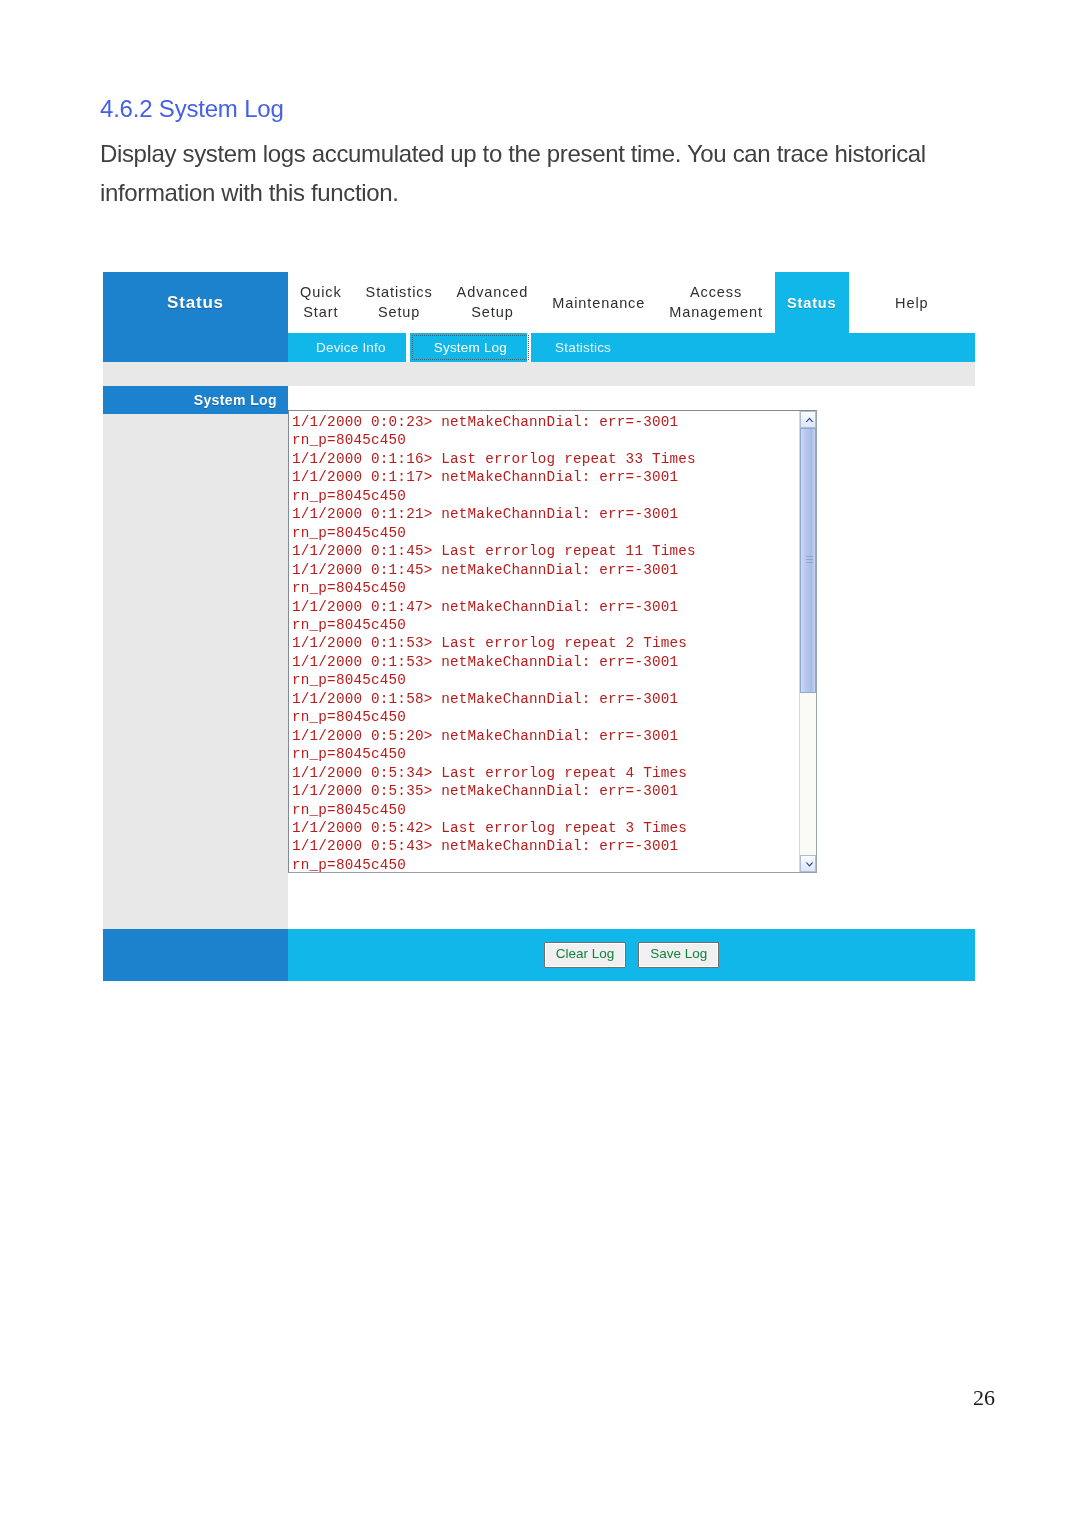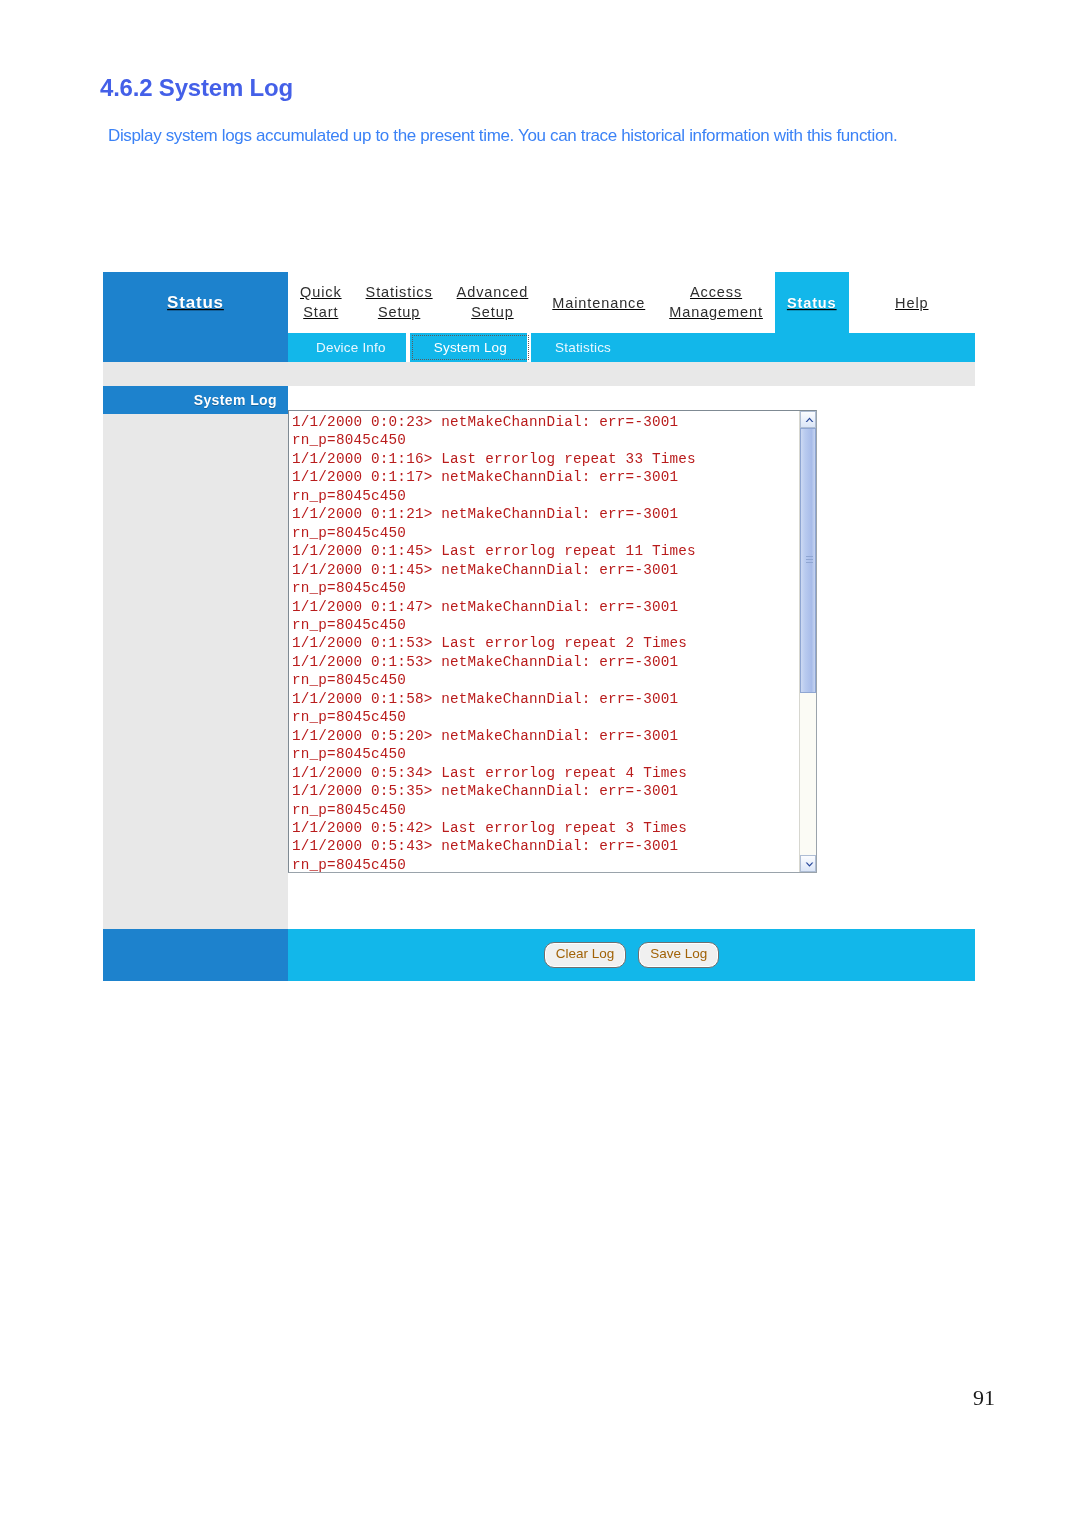--- a/index.html
+++ b/index.html
@@ -18,54 +18,53 @@
 
   
   .doc {
     position: absolute;
     left: 100px;
     top: 0;
     width: 890px;
   }
   .section-heading {
     margin: 0;
-    padding-top: 75px;
+    padding-top: 96px;
     font-size: 24px;
-    font-weight: bold;
+    font-weight: normal;
     color: #4460e8;
     letter-spacing: -0.2px;
     line-height: 1.05;
   }
   .body-para {
-    margin: 8px;
+    margin: 0;
     padding-top: 14px;
-    font-size: 17px;
+    font-size: 24px;
     line-height: 1.62;
-    color: #3b82f6;
+    color: #404040;
     letter-spacing: -0.35px;
     width: 895px;
   }
 
   
   .ui-panel {
     position: absolute;
     left: 103px;
     top: 272px;
     width: 872px;
     background: #ffffff;
     font-size: 0;
   }
 
   
   .nav-row {
     display: flex;
     width: 100%;
     height: 61px;
     background: #fca5a5;
-    text-decoration: underline;
   }
   .brand-cell {
     width: 185px;
     flex: 0 0 185px;
     background: #1d82cd;
     color: #ffffff;
     font-size: 17px;
     font-weight: bold;
     letter-spacing: 0.8px;
     display: flex;
@@ -263,24 +262,24 @@
     flex: 1 1 auto;
     background: #12b7ea;
     display: flex;
     align-items: center;
     justify-content: center;
     gap: 12px;
   }
   .btn {
     font-family: "Liberation Sans", sans-serif;
     font-size: 13.5px;
-    color: #a16207;
+    color: #15803d;
     background: #f0f0f0;
     border: 1px solid #6f6f6f;
-    border-radius: 10px;
+    border-radius: 1px;
     padding: 3px 11px 4px 11px;
     box-shadow: inset 0 0 0 1px #ffffff;
     line-height: 1.25;
     cursor: pointer;
   }
 
   
   .page-num {
     position: absolute;
     right: 85px;
@@ -404,13 +403,13 @@
   <div class="action-row">
     <div class="action-left"></div>
     <div class="action-right">
       <button class="btn">Clear Log</button>
       <button class="btn">Save Log</button>
     </div>
   </div>
 
 </div>
 
-<div class="page-num">91</div>
+<div class="page-num">26</div>
 
 </body></html>

